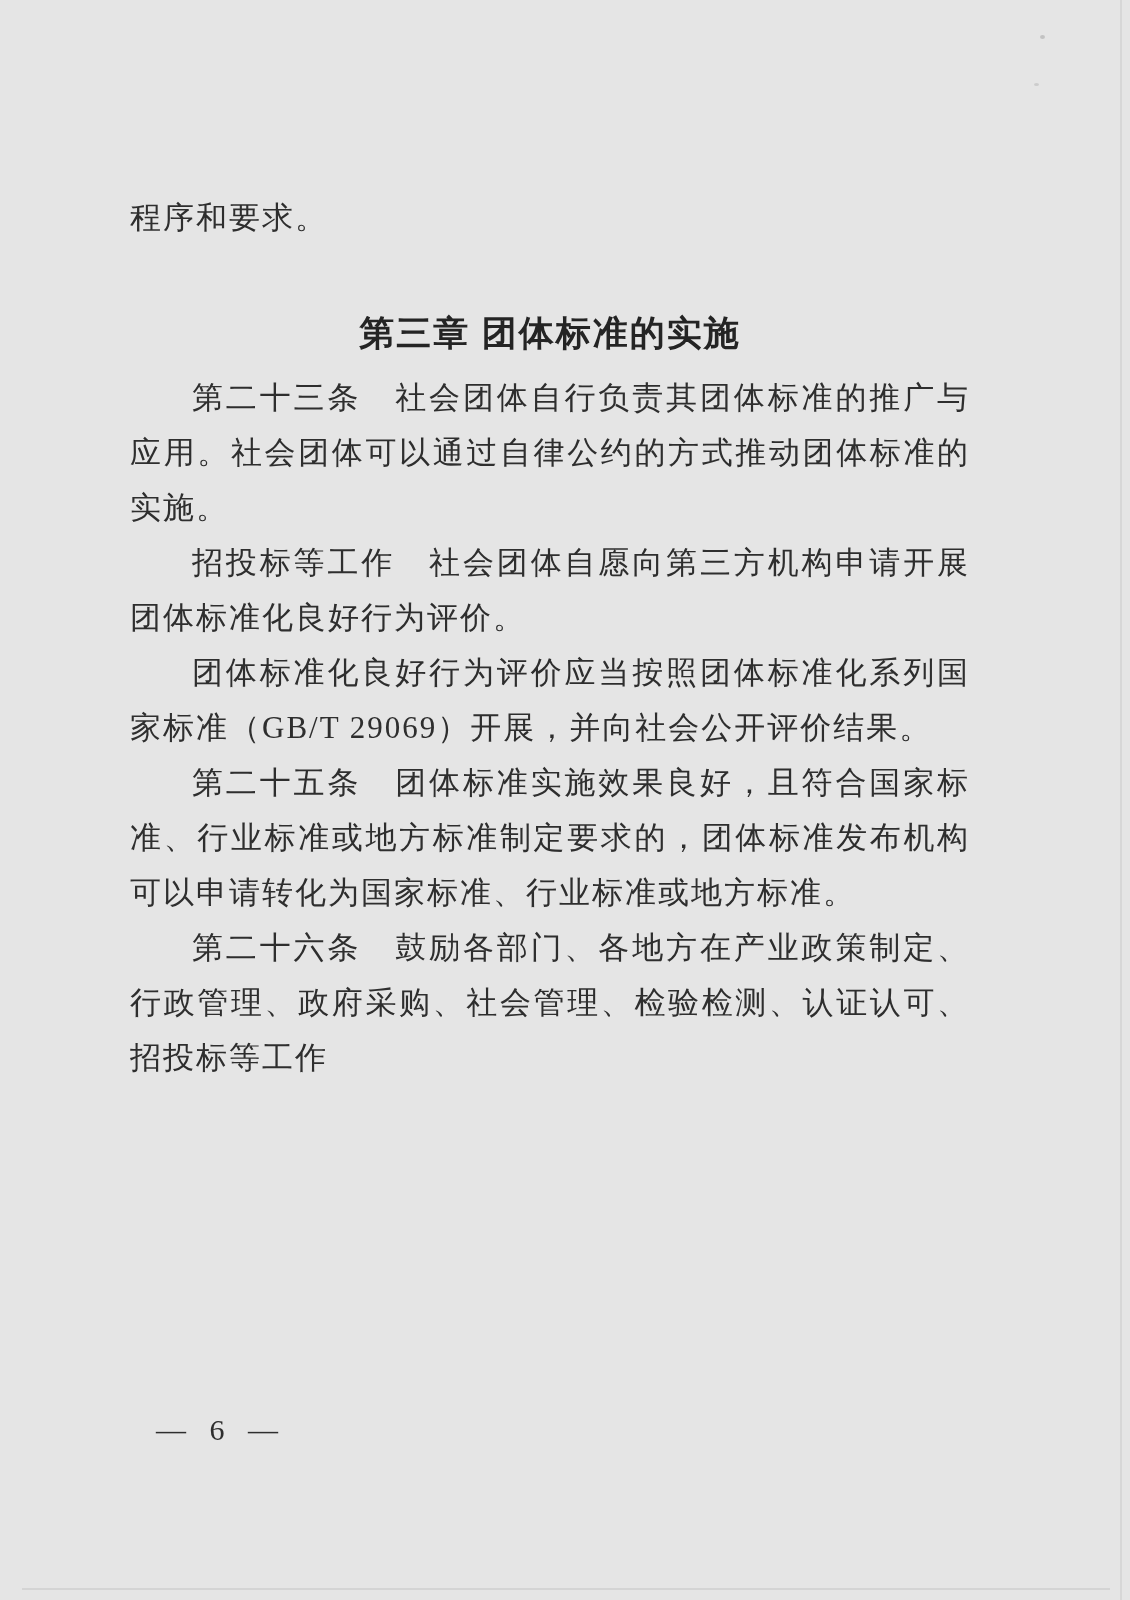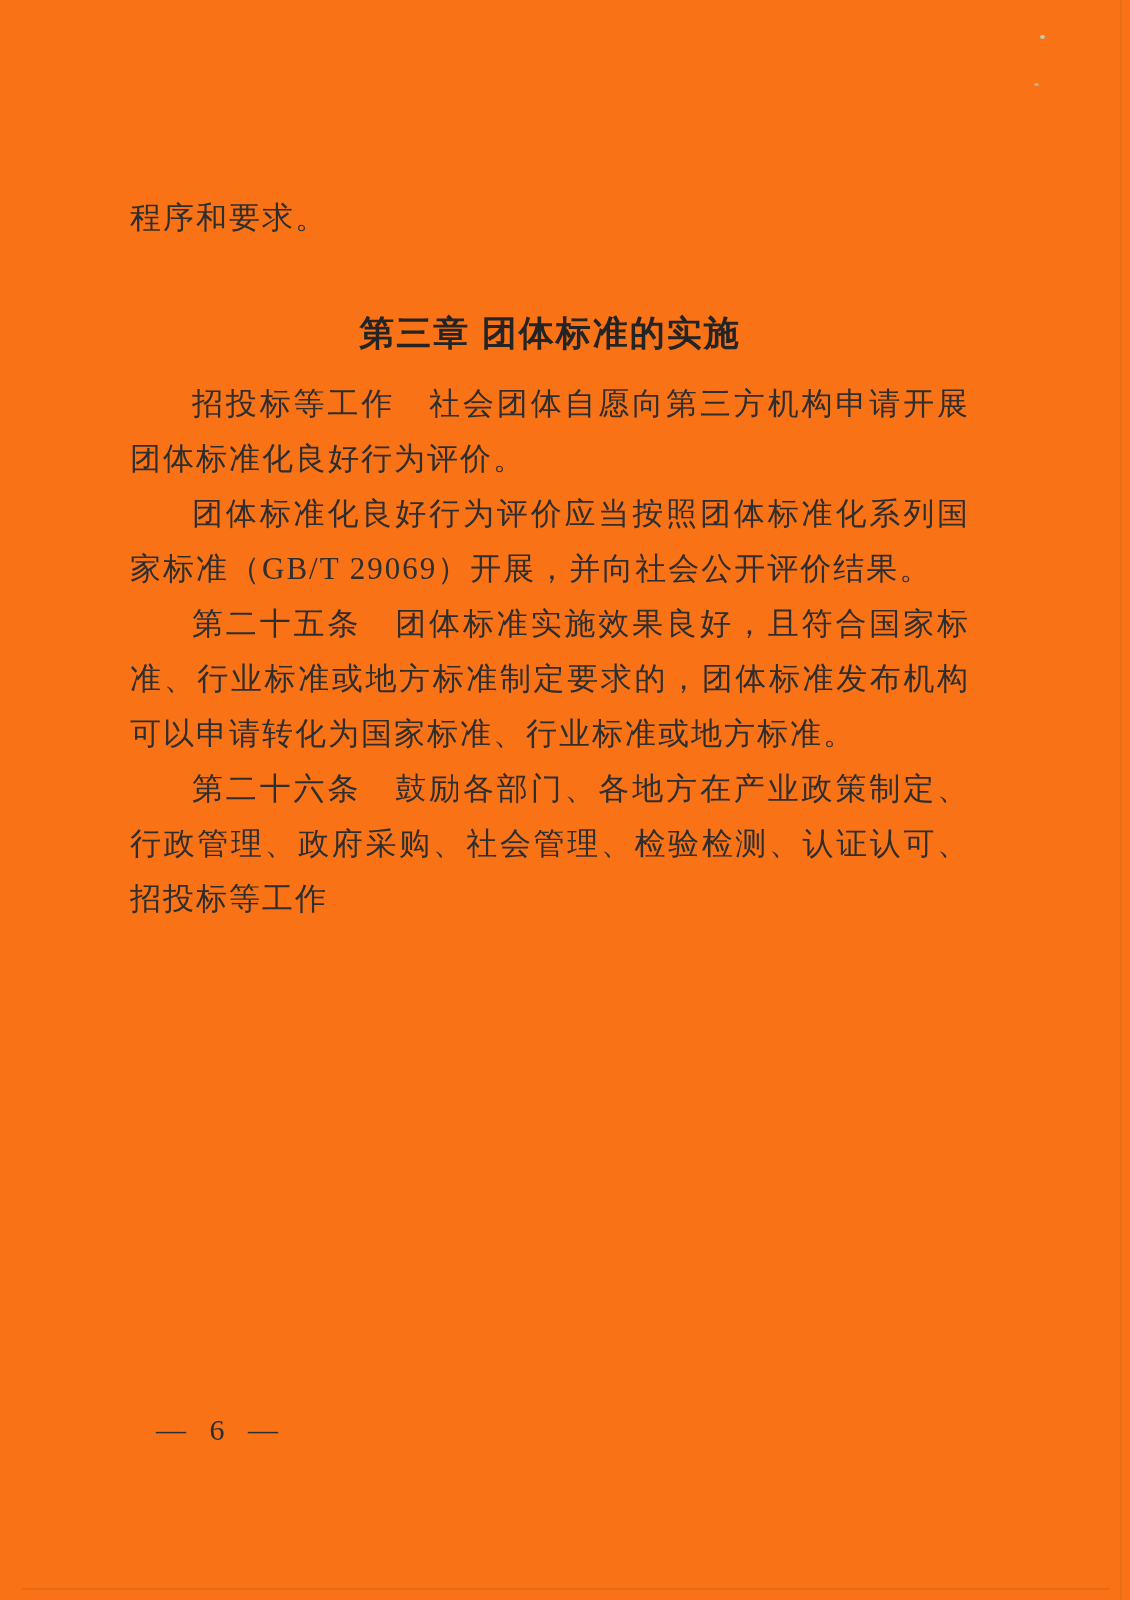--- a/index.html
+++ b/index.html
@@ -10,21 +10,21 @@
     width: 1130px;
     height: 1600px;
     background: #fdfdfc;
     position: relative;
     overflow: hidden;
     font-family: "Liberation Serif", "DejaVu Serif", serif;
   }
   .scan-page {
     position: absolute;
     inset: 0;
-    background: #f97316;
+    background: #e5e5e5;
   }
   
   .edge-line-right {
     position: absolute;
     left: 1120px;
     top: 0;
     width: 2px;
     height: 1600px;
     background: rgba(0,0,0,0.06);
   }
@@ -57,21 +57,21 @@
     line-height: 55px;
     letter-spacing: 2px;
     text-align: justify;
     text-justify: inter-character;
     font-family: "Liberation Serif", "DejaVu Serif", serif;
   }
   p.para.indent {
     text-indent: 2em;
   }
   h2.chapter-heading {
-    margin: 60px 0 16px 0;
+    margin: 60px 0 10px 0;
     font-size: 35px;
     line-height: 55px;
     font-weight: 700;
     text-align: center;
     letter-spacing: 2px;
     color: #242424;
     font-family: "Liberation Sans", "DejaVu Sans", sans-serif;
   }
   .page-number {
     position: absolute;
@@ -90,20 +90,21 @@
 
   <div class="content">
 
     <p class="para">程序和要求。</p>
 
 
 
     <h2 class="chapter-heading">第三章  团体标准的实施</h2>
 
 
+    <p class="para indent">第二十三条　社会团体自行负责其团体标准的推广与应用。社会团体可以通过自律公约的方式推动团体标准的实施。</p>
 
     <p class="para indent">招投标等工作　社会团体自愿向第三方机构申请开展团体标准化良好行为评价。</p>
 
     <p class="para indent">团体标准化良好行为评价应当按照团体标准化系列国家标准（GB/T 29069）开展，并向社会公开评价结果。</p>
 
     <p class="para indent">第二十五条　团体标准实施效果良好，且符合国家标准、行业标准或地方标准制定要求的，团体标准发布机构可以申请转化为国家标准、行业标准或地方标准。</p>
 
     <p class="para indent">第二十六条　鼓励各部门、各地方在产业政策制定、行政管理、政府采购、社会管理、检验检测、认证认可、招投标等工作</p>
 
   </div>

